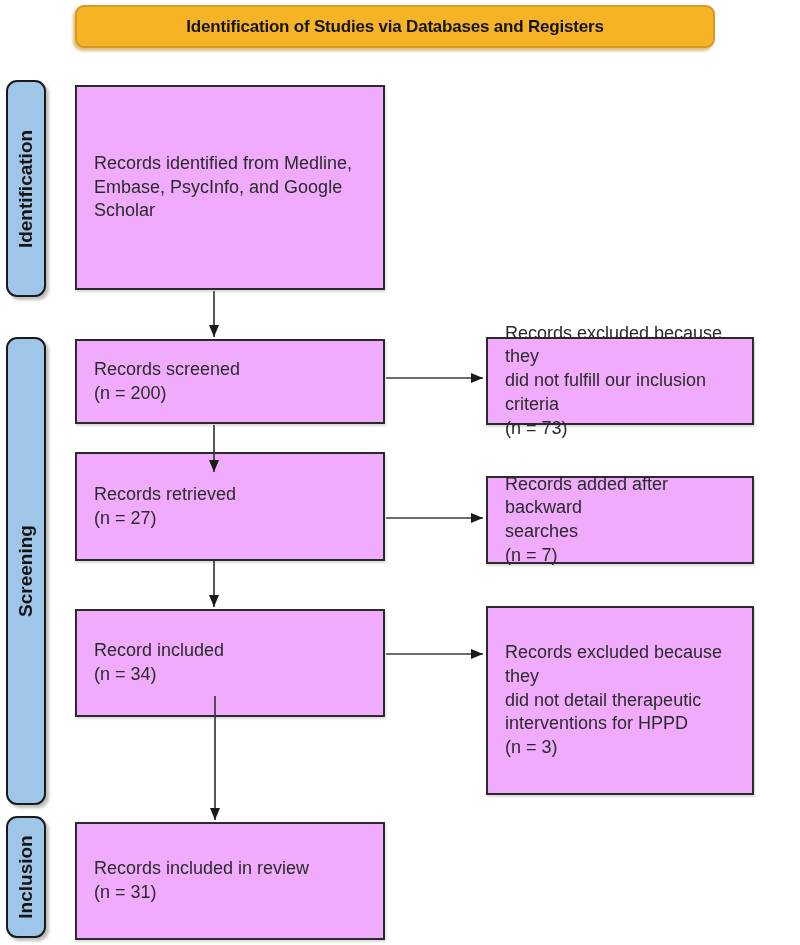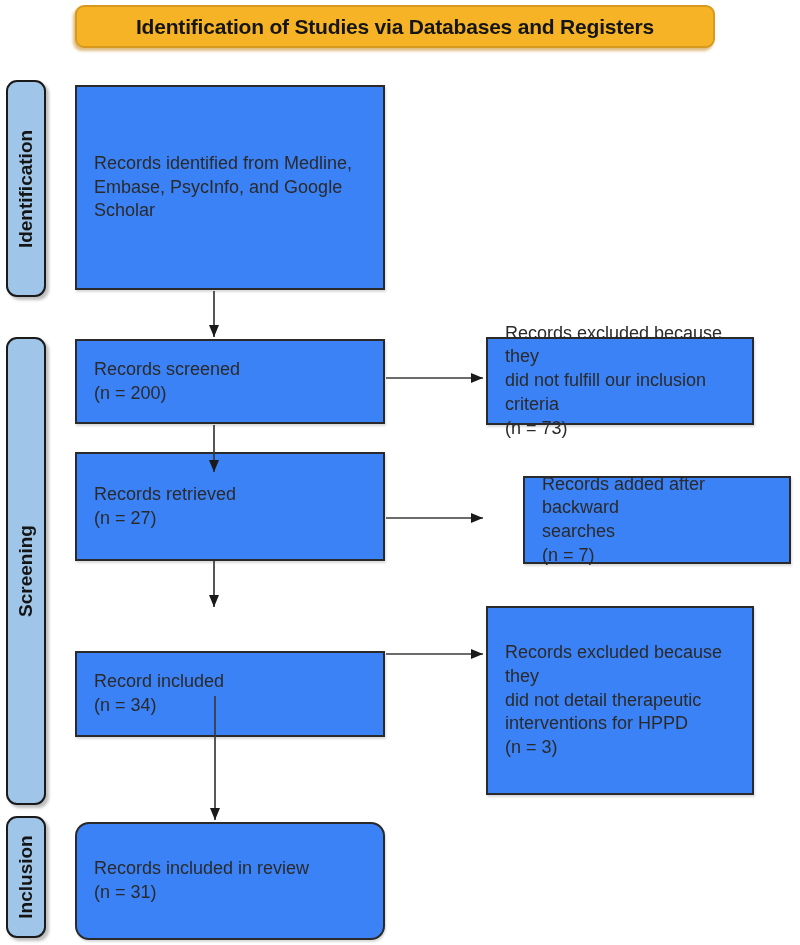--- a/index.html
+++ b/index.html
@@ -19,21 +19,21 @@
     color:var(--text);
     overflow:hidden;
   }
   .header{
     position:absolute;left:75px;top:5px;width:640px;height:43px;
     background:var(--header-fill);
     border:2px solid var(--header-border);
     border-radius:9px;
     box-shadow:-2px 3px 3px rgba(196,134,26,0.55);
     display:flex;align-items:center;justify-content:center;
-    font-weight:bold;font-size:21px;letter-spacing:-0.2px;
+    font-weight:bold;font-size:17px;letter-spacing:-0.2px;
     color:#151515;
     box-sizing:border-box;
   }
   .stage{
     position:absolute;left:6px;width:40px;
     background:var(--stage-fill);
     border:2px solid #1A1A1A;
     border-radius:11px;
     box-shadow:3px 3px 3px rgba(110,110,110,0.45);
     display:flex;align-items:center;justify-content:center;
@@ -42,42 +42,42 @@
   .stage span{
     transform:rotate(-90deg);
     white-space:nowrap;
     font-weight:bold;font-size:19px;color:#151515;
   }
   .stage-identification{top:80px;height:217px;}
   .stage-screening{top:337px;height:468px;}
   .stage-inclusion{top:816px;height:122px;}
   .box{
     position:absolute;
-    background:#3b82f6;
+    background:#f0abfc;
     border:2.5px solid var(--box-border);
     box-shadow:1px 2px 2px rgba(0,0,0,0.15);
     display:flex;align-items:center;
     box-sizing:border-box;
   }
   .box span{
     display:block;
     padding-left:17px;padding-right:10px;
     font-size:18px;line-height:1.32;
     white-space:pre-line;
     color:var(--text);
   }
   .main-col{left:75px;width:310px;}
   .side-col{left:486px;width:268px;}
   .box-identified{top:85px;height:205px;}
   .box-screened{top:339px;height:85px;}
   .box-retrieved{top:452px;height:109px;}
-  .box-included{top:609px;height:86px;margin-top:42px;}
-  .box-review{top:822px;height:118px;border-radius:14px;}
+  .box-included{top:609px;height:108px;}
+  .box-review{top:822px;height:118px;}
   .sbox-excluded1{top:337px;height:88px;}
-  .sbox-backward{top:476px;height:88px;margin-left:37px;}
+  .sbox-backward{top:476px;height:88px;}
   .sbox-excluded2{top:606px;height:189px;}
   .arrows{
     position:absolute;left:0;top:0;width:800px;height:945px;
     pointer-events:none;
   }
 </style>
 </head>
 <body>
 
 <div class="canvas">

